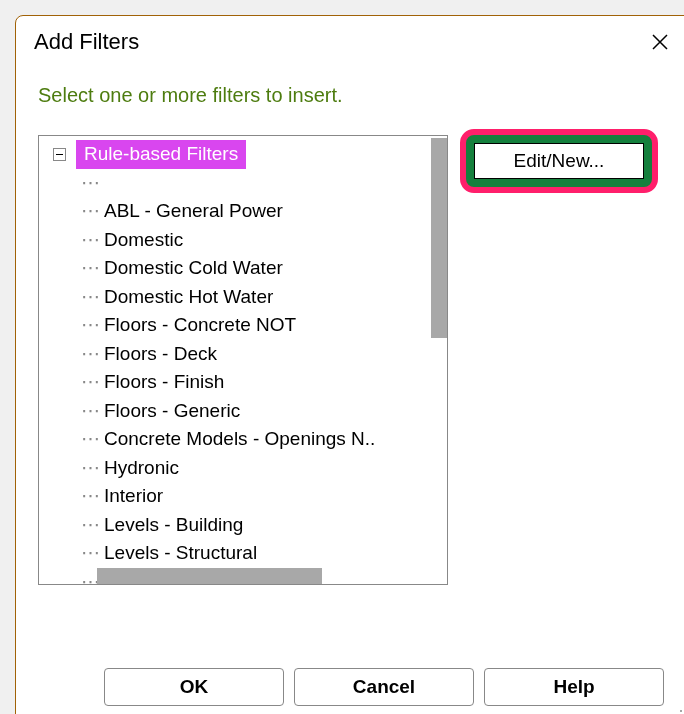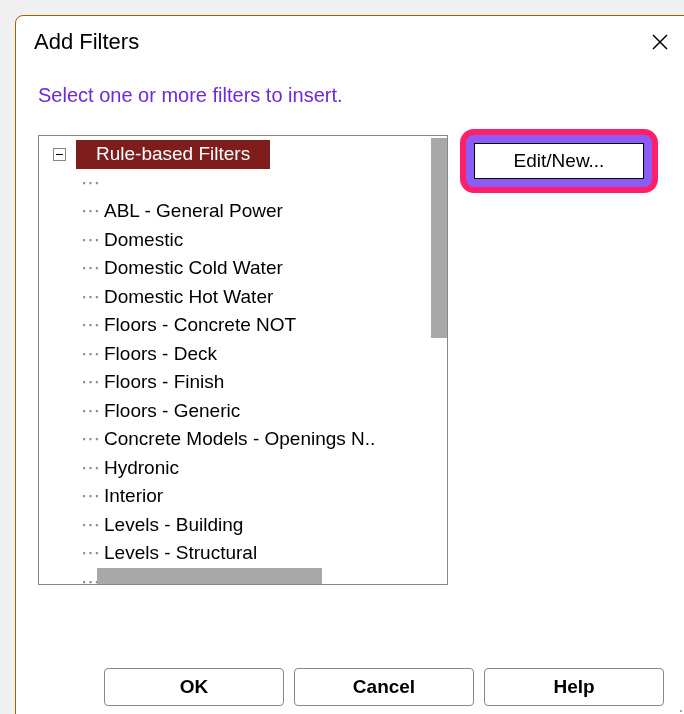--- a/index.html
+++ b/index.html
@@ -50,21 +50,21 @@
       height: 20px;
     }
     .content {
       padding: 20px 22px 10px 22px;
       flex: 1;
       display: flex;
       flex-direction: column;
     }
     .instruction {
       font-size: 20px;
-      color: #6d28d9;
+      color: #4d7c0f;
       margin-bottom: 28px;
     }
     .main-area {
       display: flex;
       gap: 12px;
       flex: 1;
     }
     .tree-container {
       border: 1px solid #888888;
       width: 410px;
@@ -96,23 +96,23 @@
       background: #ffffff;
       cursor: pointer;
       flex-shrink: 0;
     }
     .expand-box .minus {
       width: 7px;
       height: 1px;
       background: #000000;
     }
     .root-label {
-      background: #7f1d1d;
+      background: #d946ef;
       color: #ffffff;
-      padding: 0 20px;
+      padding: 0 8px;
       white-space: nowrap;
     }
     .tree-children {
       padding-left: 42px;
     }
     .tree-item {
       display: flex;
       align-items: center;
       white-space: nowrap;
       cursor: pointer;
@@ -141,21 +141,21 @@
     .side-panel {
       flex: 1;
       display: flex;
       flex-direction: column;
       align-items: flex-start;
     }
     .highlight-box {
       border: 6px solid #ff1f6b;
       border-radius: 14px;
       padding: 8px 8px;
-      background: #8b5cf6;
+      background: #15803d;
       margin-top: -6px;
     }
     .edit-new-btn {
       width: 170px;
       height: 36px;
       border: 1px solid #000000;
       background: #ffffff;
       font-size: 19px;
       cursor: pointer;
       font-family: inherit;

